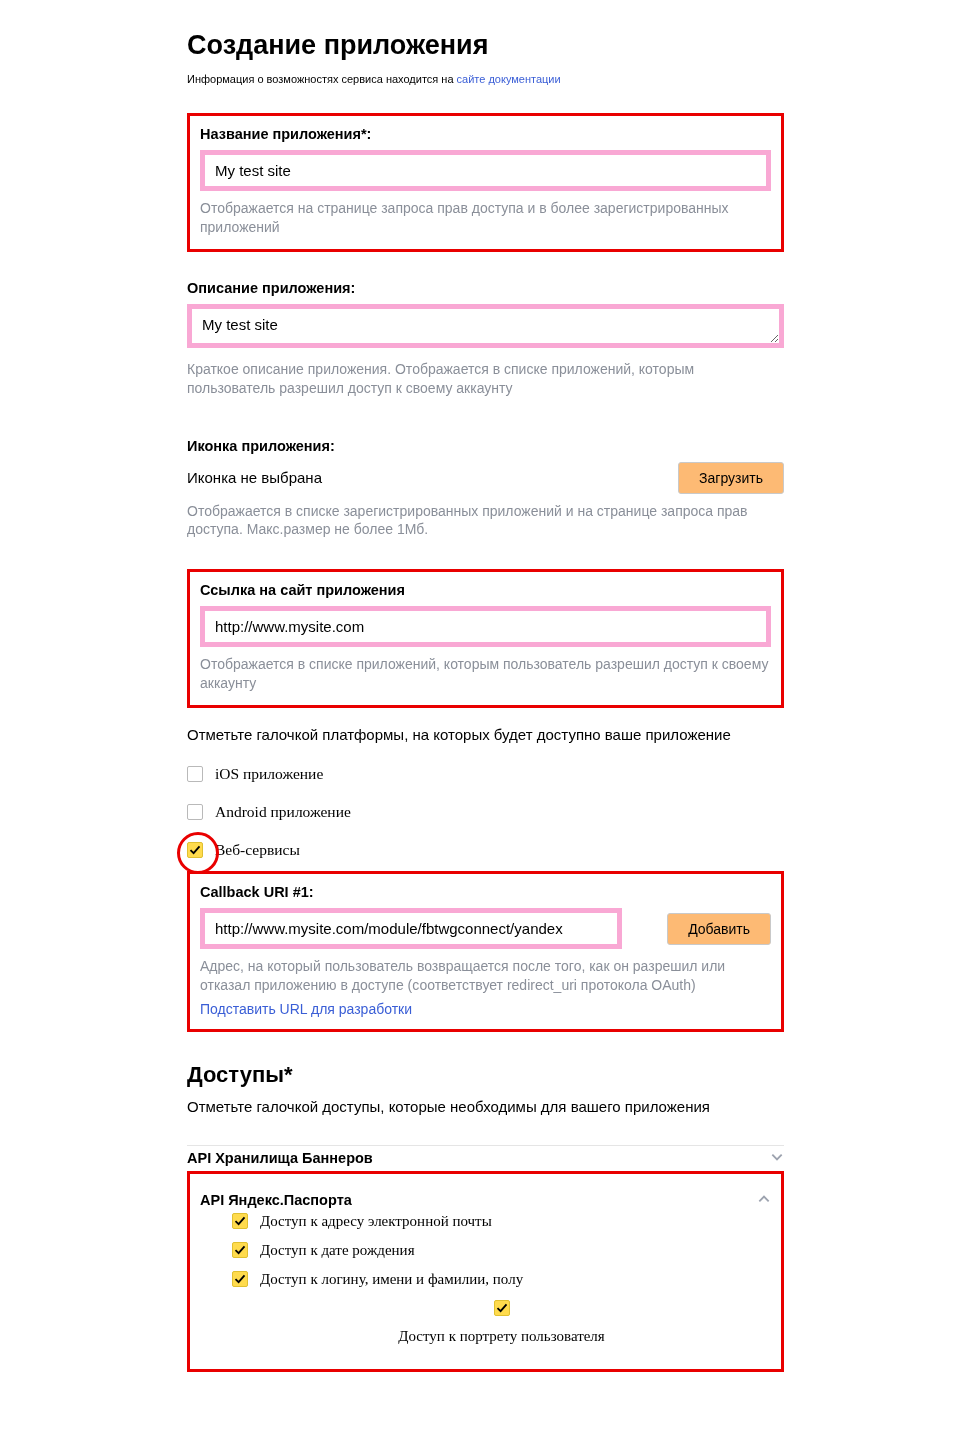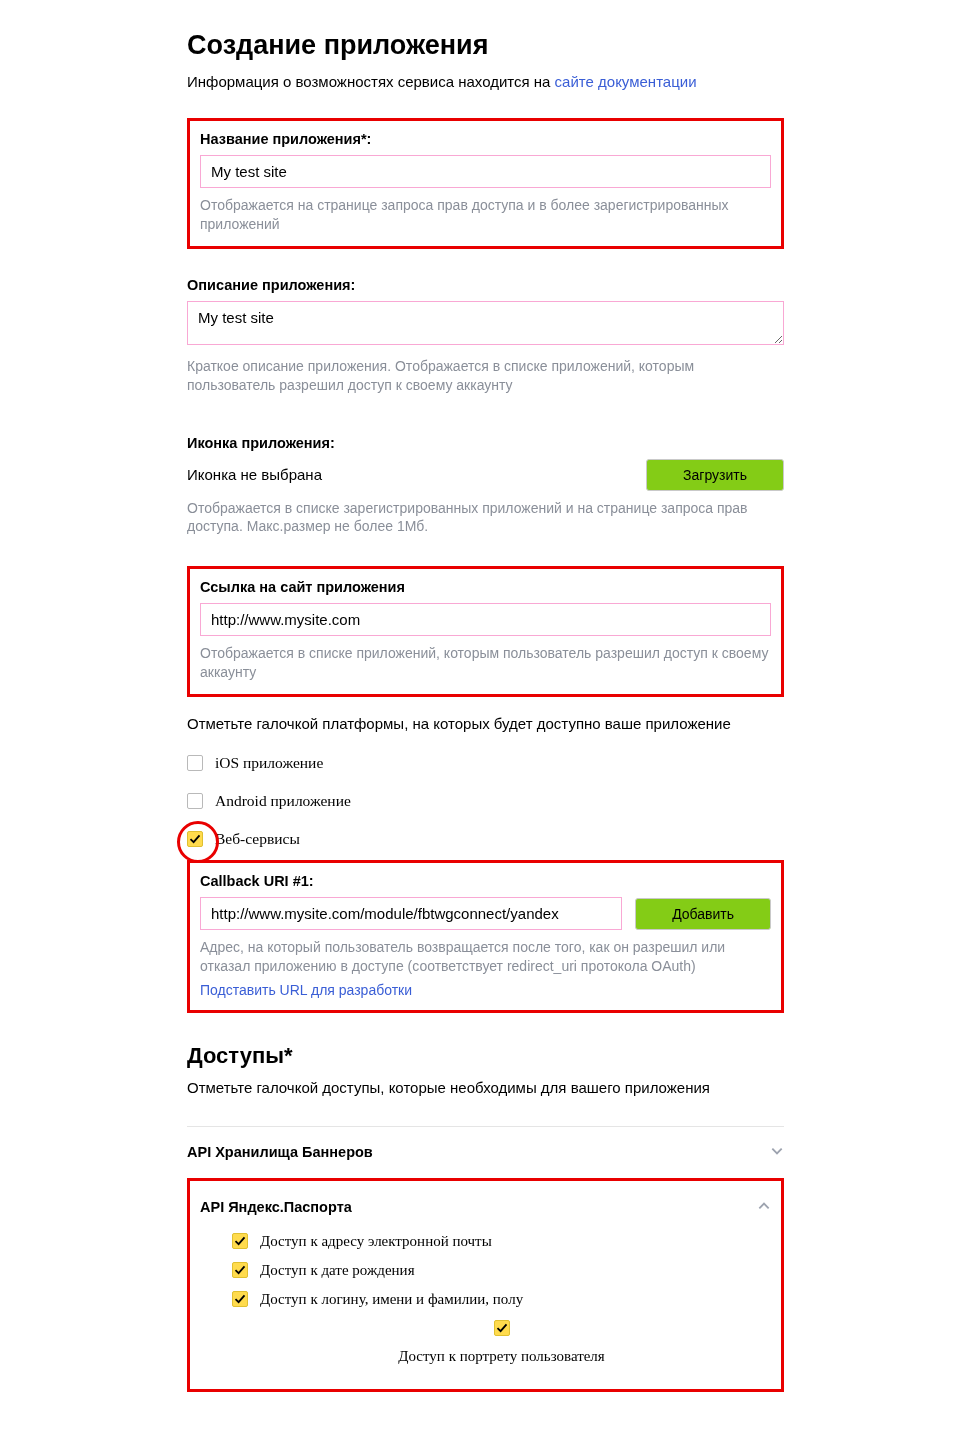--- a/index.html
+++ b/index.html
@@ -1,41 +1,41 @@
 <!DOCTYPE html>
 <html><head>
   <meta charset="utf-8">
   <style>
     * { box-sizing: border-box; margin: 0; padding: 0; }
     body { font-family: Arial, Helvetica, sans-serif; background: #fff; color: #000; width: 969px; }
     .wrap { padding: 30px 185px 40px 187px; }
     h1 { font-size: 27px; font-weight: 700; margin-bottom: 12px; }
-    .intro { font-size: 15px; margin-bottom: 28px; }
+    .intro { font-size: 11px; margin-bottom: 28px; }
     a, .link { color: #3a5ed6; text-decoration: none; cursor: pointer; }
     .box { border: 3px solid #e90000; padding: 10px 10px 12px 10px; margin-bottom: 18px; }
     .box.nobox { border: none; padding-left: 0; padding-right: 0; }
     .field-label { font-size: 14.5px; font-weight: 700; margin-bottom: 8px; }
-    .text-input { width: 100%; border: 1px solid #f9a8d4; border-radius: 0; padding: 7px 10px; font-size: 15px; font-family: inherit; }
+    .text-input { width: 100%; border: 5px solid #f9a8d4; border-radius: 0; padding: 7px 10px; font-size: 15px; font-family: inherit; }
     textarea.text-input { height: 44px; resize: both; }
     .hint { color: #8a8f99; font-size: 14px; margin-top: 8px; line-height: 1.35; }
-    .btn { display: inline-block; border: 1px solid #c9c9c9; border-radius: 3px; background: #84cc16; padding: 7px 36px; font-size: 14px; cursor: pointer; font-family: inherit; }
+    .btn { display: inline-block; border: 1px solid #c9c9c9; border-radius: 3px; background: #fdba74; padding: 7px 20px; font-size: 14px; cursor: pointer; font-family: inherit; }
     .icon-row { display: flex; align-items: center; justify-content: space-between; margin-bottom: 4px; }
     .icon-state { font-size: 15px; }
     h2 { font-size: 22px; font-weight: 700; margin: 30px 0 10px; }
     .sub { font-size: 15px; margin-bottom: 22px; }
     .check-row { display: flex; align-items: center; gap: 12px; margin-bottom: 20px; font-size: 15.5px; font-family: Liberation Serif, serif; }
     .cb { width: 16px; height: 16px; border: 1px solid #b9b9b9; border-radius: 2px; display: inline-flex; align-items: center; justify-content: center; flex-shrink: 0; }
     .cb.checked { background: #ffdb4d; border-color: #e0c030; }
     .cb.checked svg { width: 12px; height: 12px; }
     .circle { position: relative; top: 1px; }
     .circle::before { content: ""; position: absolute; left: -10px; top: -10px; width: 36px; height: 36px; border: 3px solid #e90000; border-radius: 50%; }
     .callback-row { display: flex; gap: 12px; align-items: center; margin-bottom: 6px; }
     .callback-row .text-input { width: 422px; }
     .callback-row .btn { margin-left: auto; }
-    .accord { border-top: 1px solid #e5e5e5; padding: 17px 0; display: flex; align-items: center; justify-content: space-between; font-size: 14.5px; font-weight: 700; cursor: pointer; }
+    .accord { border-top: 1px solid #e5e5e5; padding: 4px 0; display: flex; align-items: center; justify-content: space-between; font-size: 14.5px; font-weight: 700; cursor: pointer; }
     .accord .chev { color: #9da3af; }
     .acc-body { padding-bottom: 10px; }
     .acc-body .check-row { margin-bottom: 12px; font-size: 15px; padding-left: 32px; }
     .section-gap { height: 8px; }
   </style>
 </head>
 <body>
 
 <div class="wrap">
 

